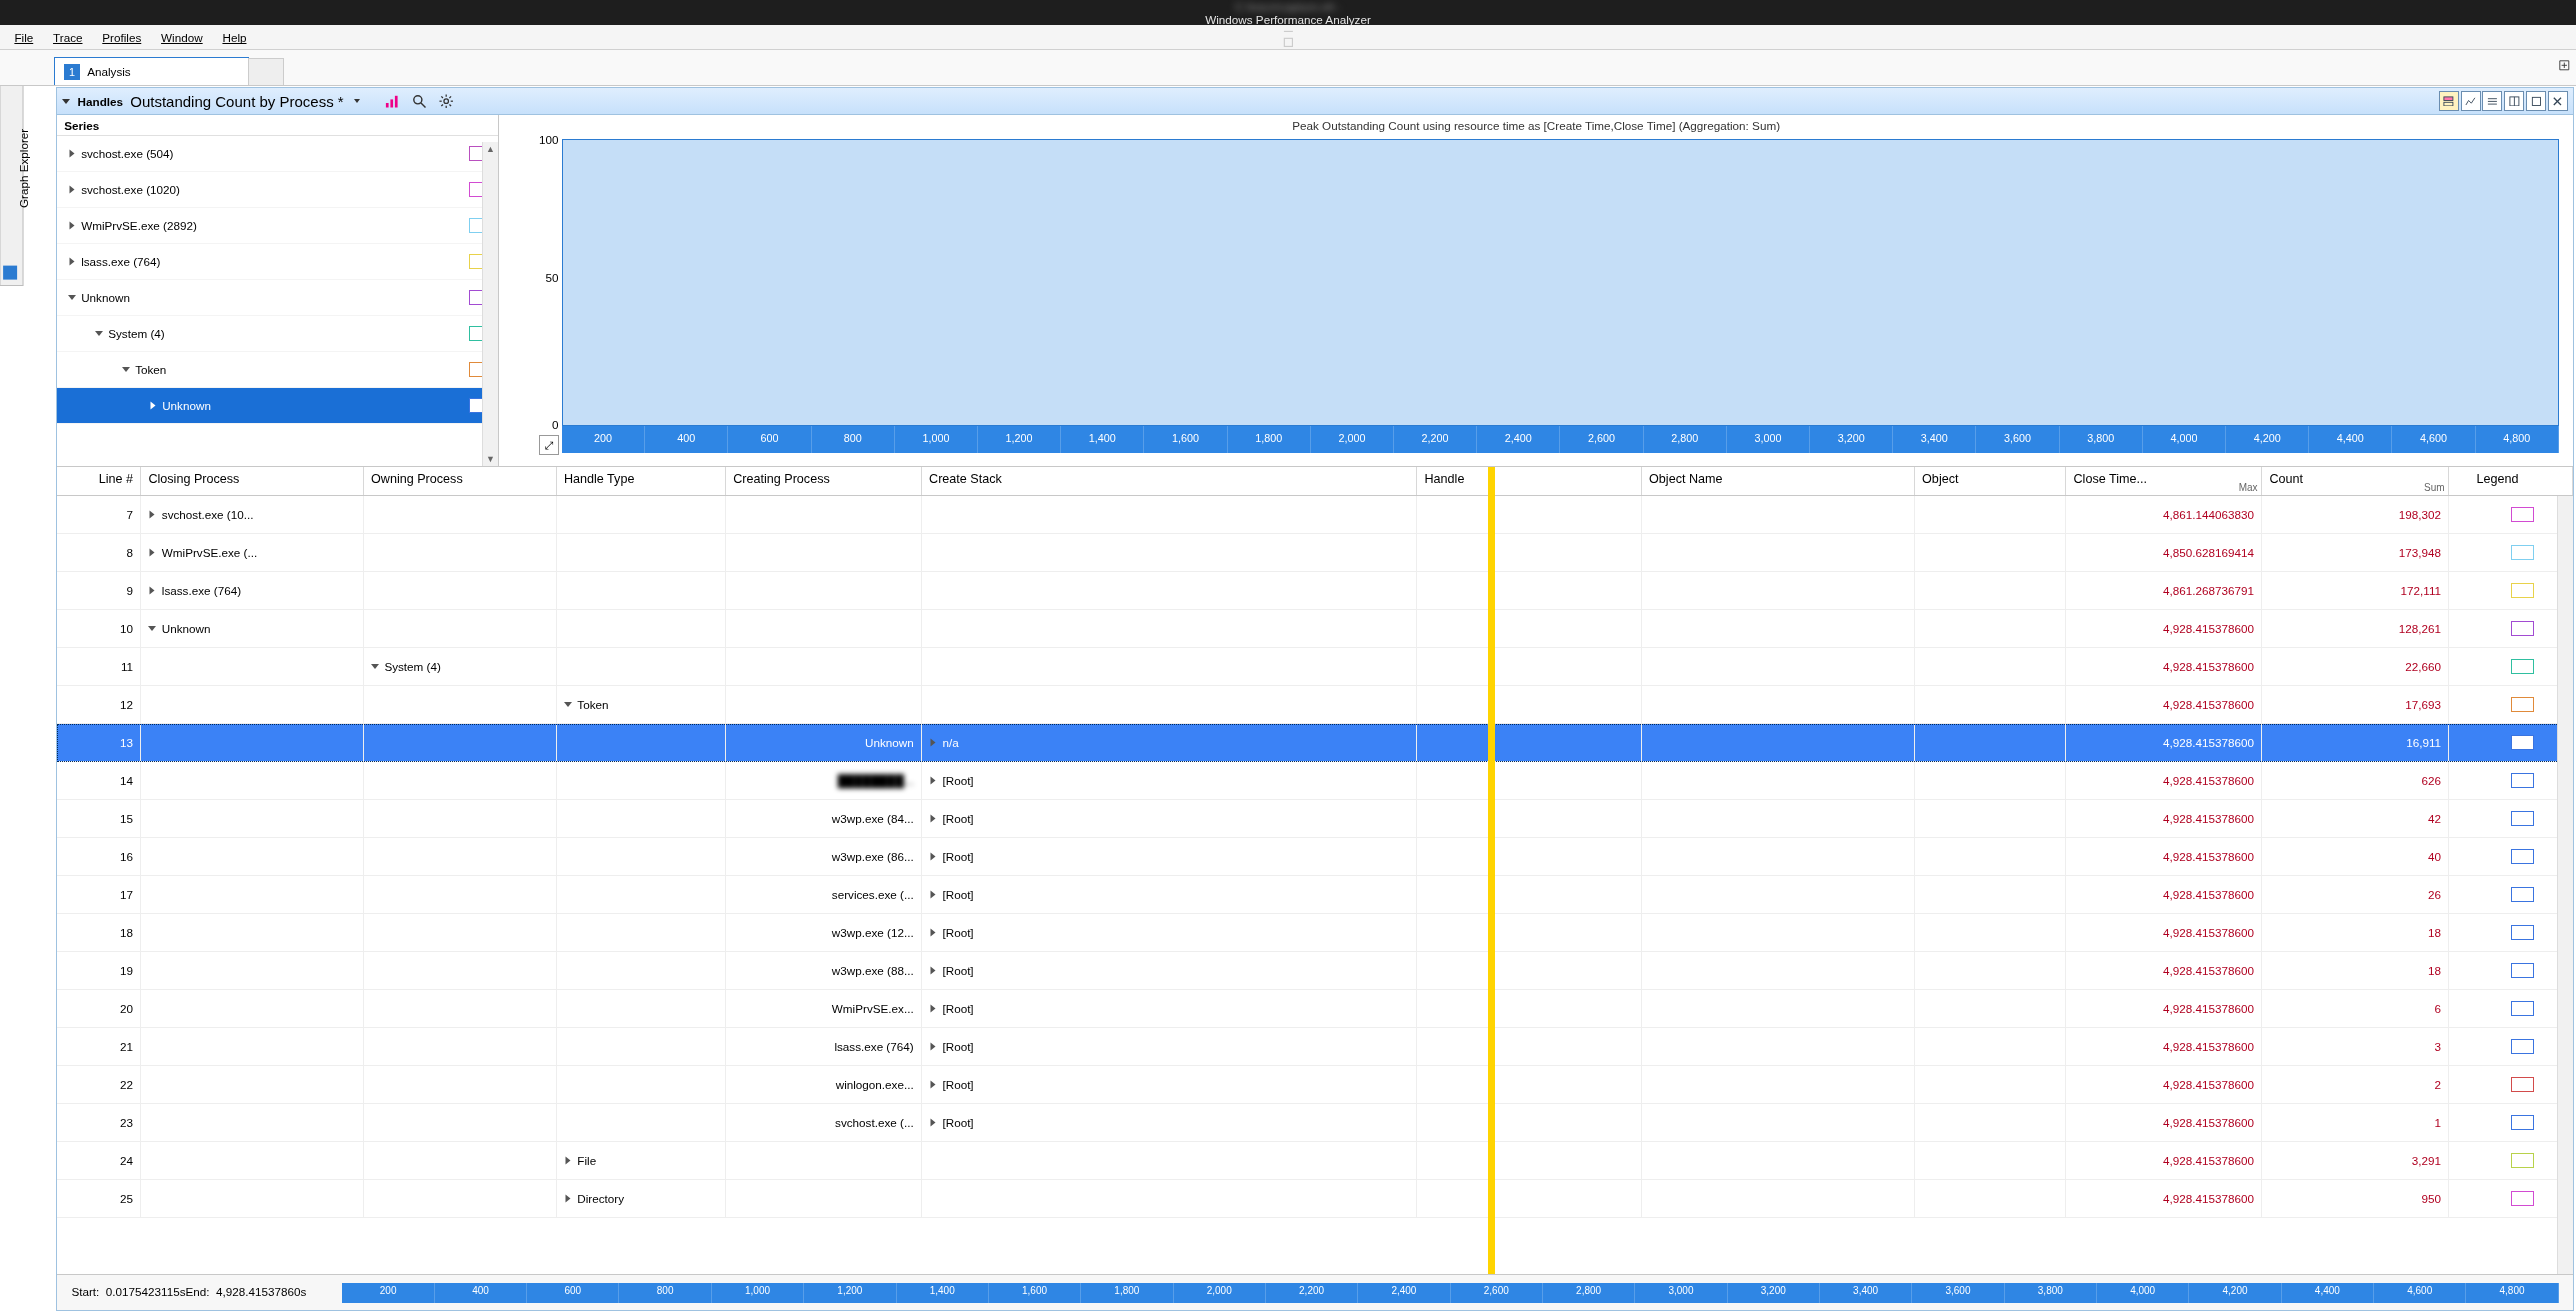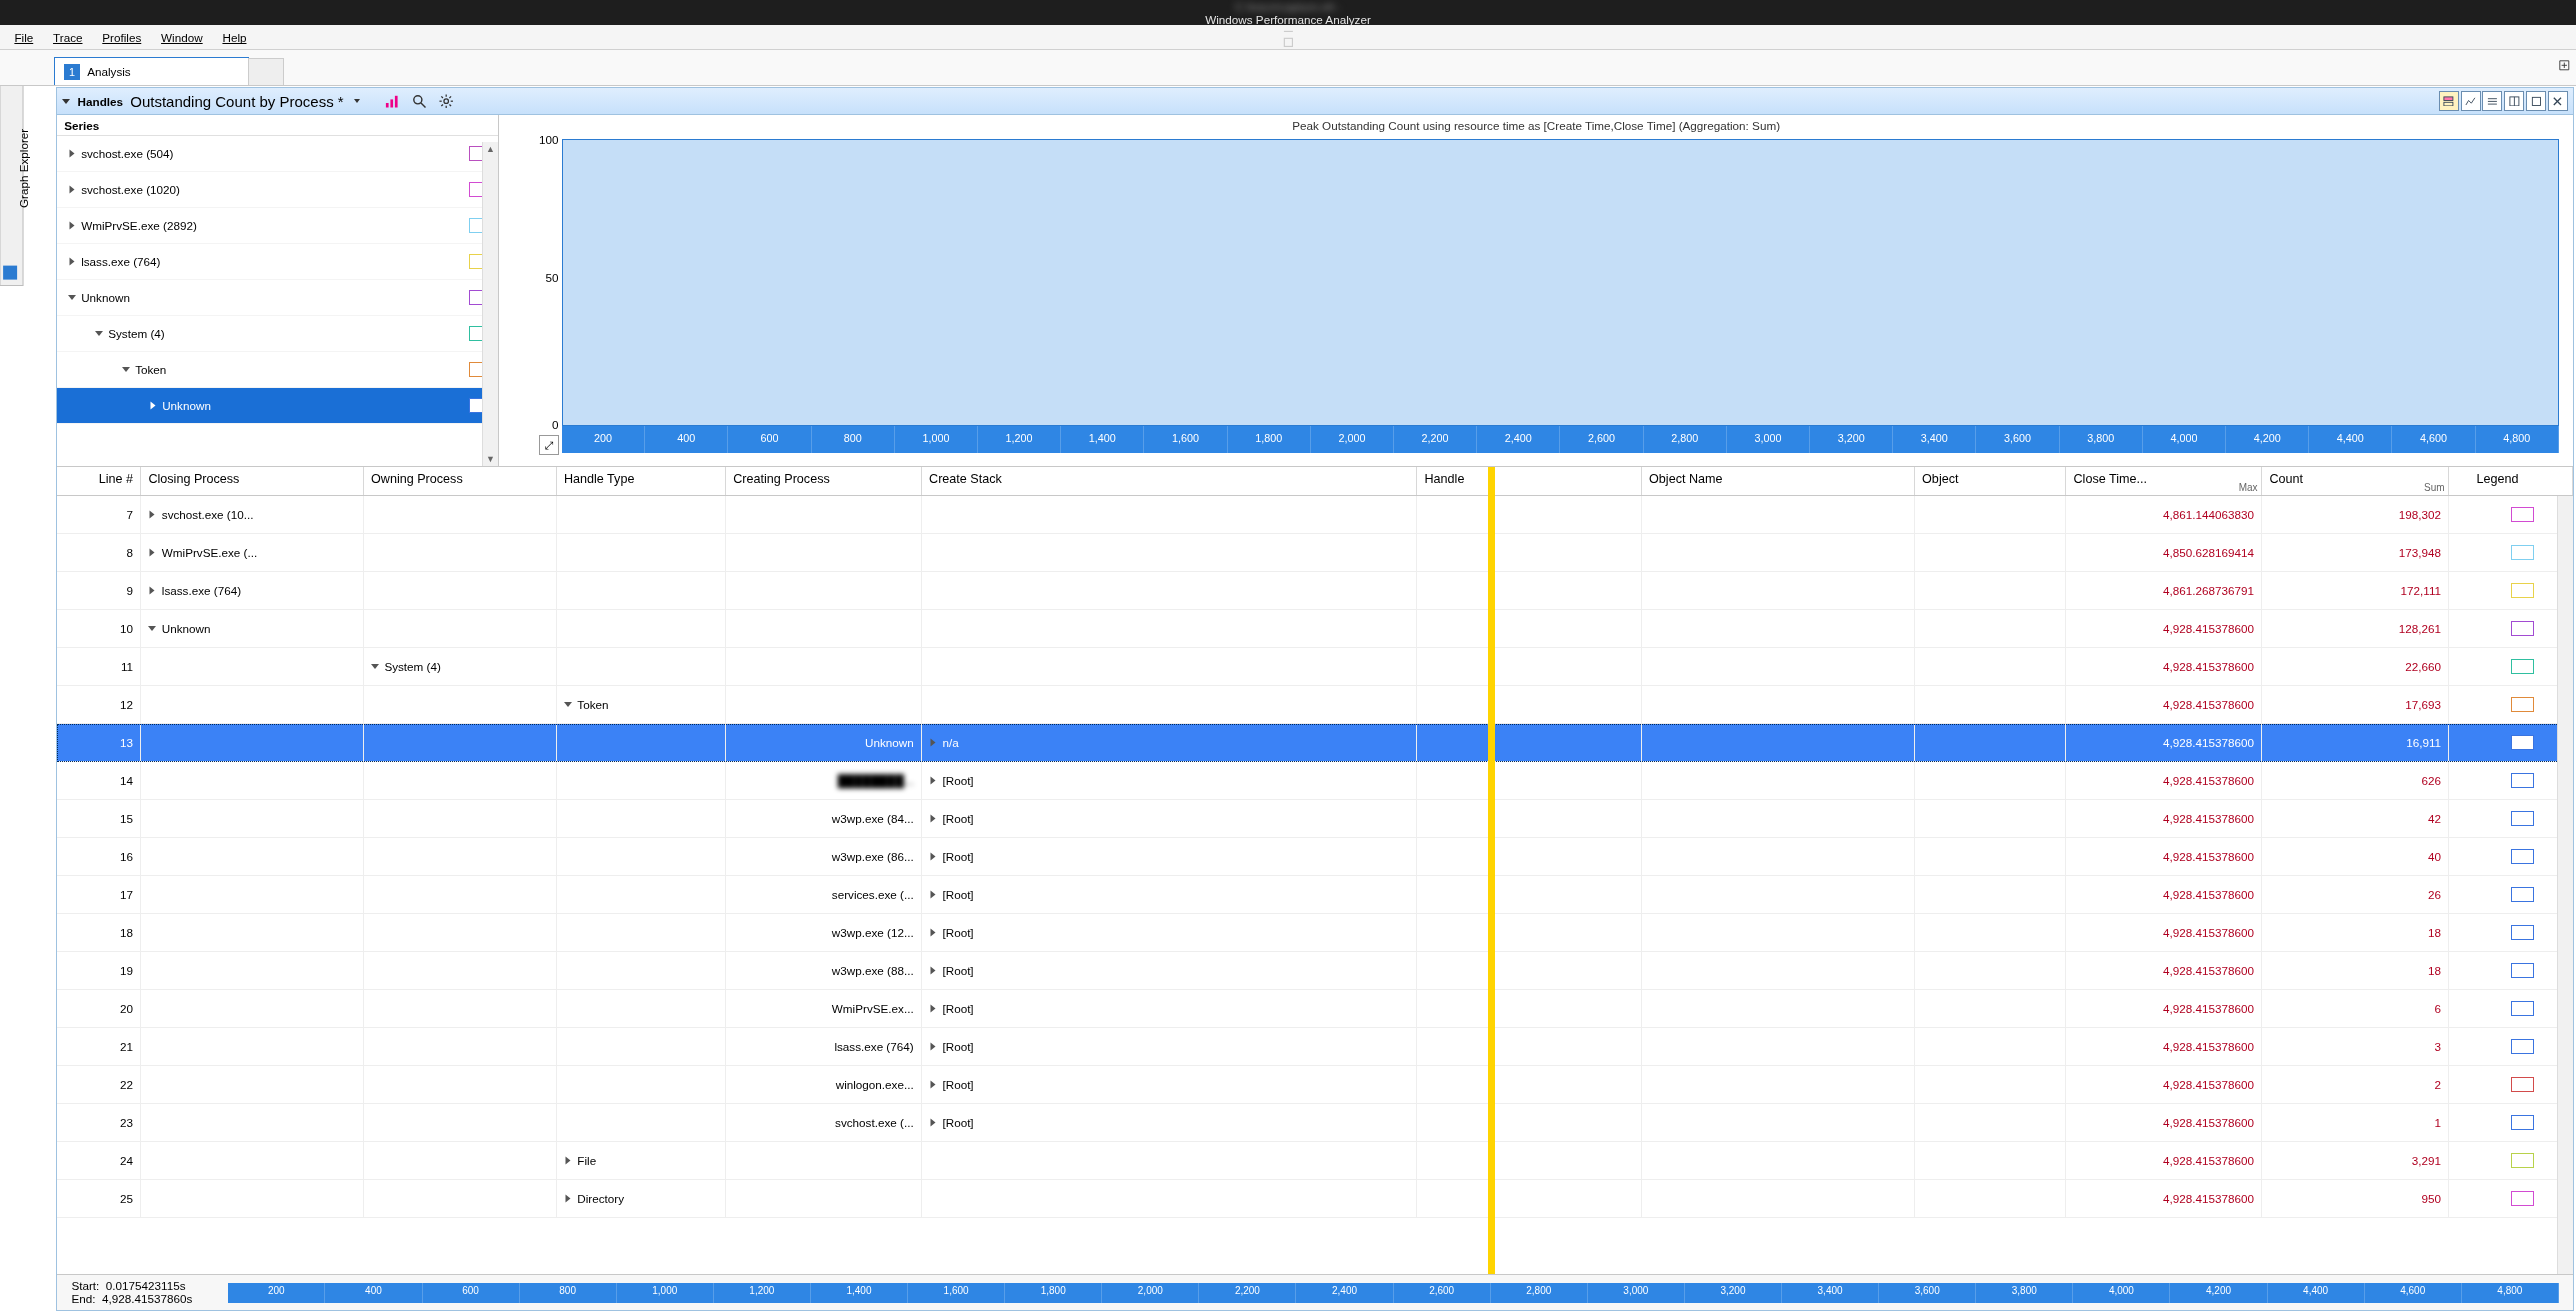--- a/index.html
+++ b/index.html
@@ -97,21 +97,21 @@
 .c-cstack{width:501px;}
 .c-handle{width:227px;}
 .c-objname{width:276px;}
 .c-object{width:153px;}
 .c-close{width:198px;justify-content:flex-end;}
 .c-count{width:189px;justify-content:flex-end;}
 .c-legend{width:105px;justify-content:center;margin-left:20px;}
 
 
 .status { height:36px; border-top:0.9px solid #c8c8c8; background:#f7f7f7; display:flex; align-items:center; padding:0 14.4px; gap:36px; font-size:11.7px;}
-.status .lbls { display:flex; flex-direction:column; line-height:12.6px; font-size:10.8px;}
+.status .lbls { display:flex; flex-direction:row; line-height:12.6px; font-size:10.8px;}
 .status .ruler { flex:1; height:20px; background:linear-gradient(#2f86e4,#2f86e4); display:flex; }
 .status .ruler .rt{flex:1;text-align:center;color:#fff;font-size:10px;padding-top:2.7px;border-right:0.9px solid rgba(255,255,255,.2);}
 </style>
 </head>
 <body>
 
 <div class="titlebar">
   <div class="appicon"></div>
   <span class="ttl blur">C:\trace\capture.etl - </span>
   <span class="ttl">Windows Performance Analyzer</span>

